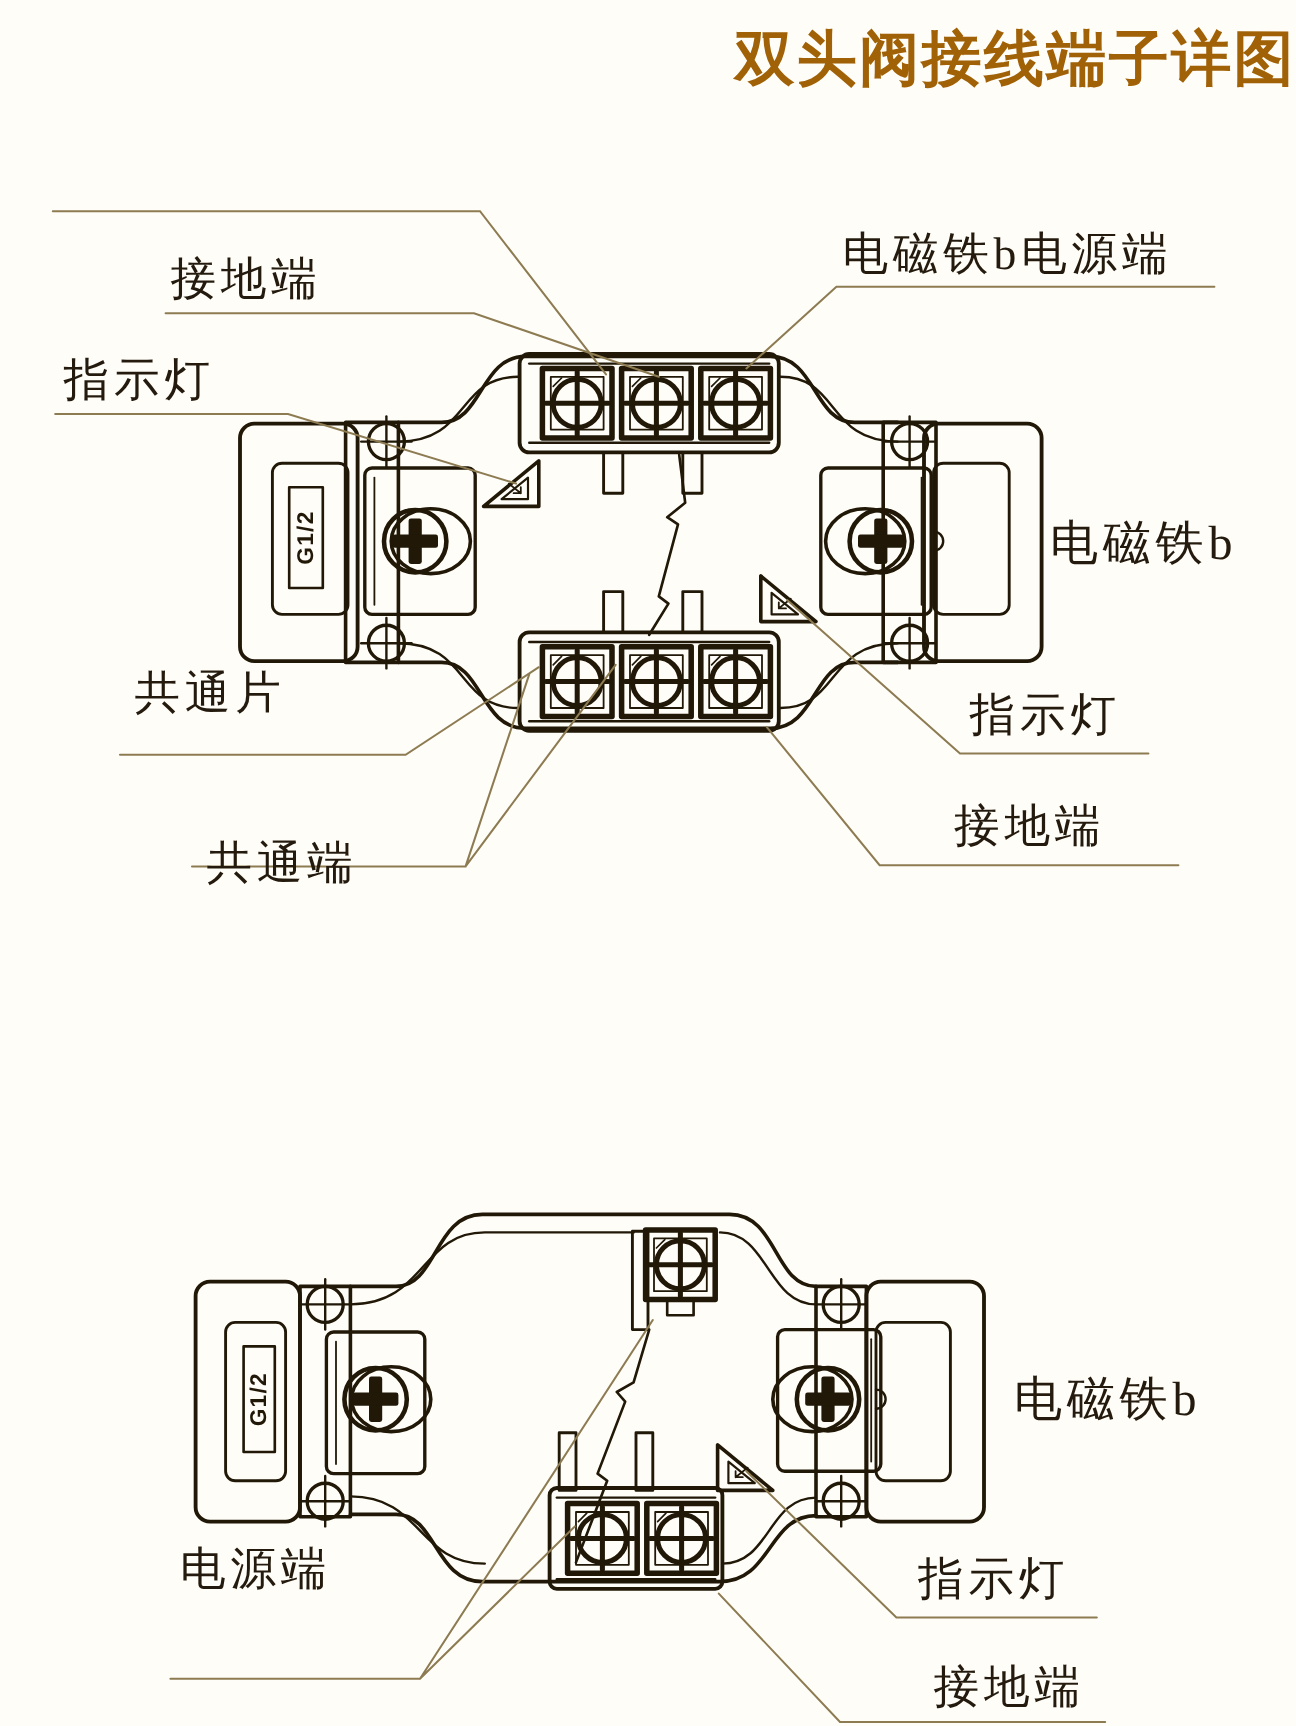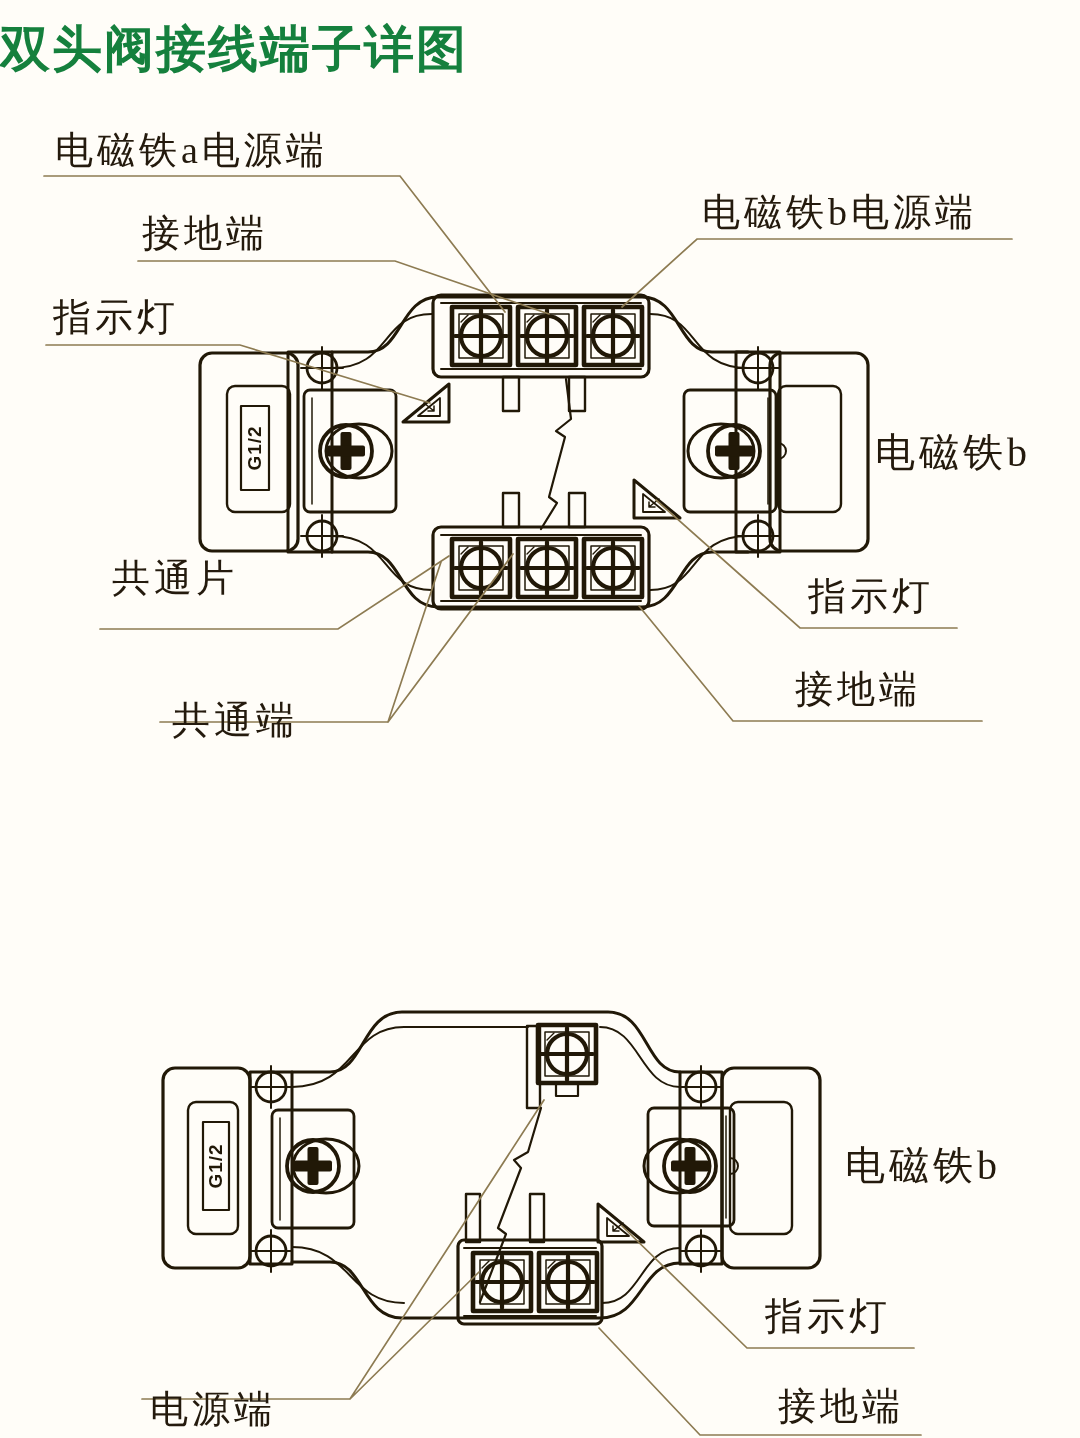--- a/index.html
+++ b/index.html
@@ -7,22 +7,22 @@
     width:1080px;height:1438px;position:relative;
     background:#fffdf8;
     font-family:"Liberation Serif", serif;
     overflow:hidden;
   }
   .stage{position:absolute;left:0;top:0;width:1080px;height:1438px;}
   svg{position:absolute;left:0;top:0;}
   .dk{stroke:#211807;fill:none;stroke-linejoin:round;stroke-linecap:round;}
   .ld{stroke:#8d7b52;fill:none;stroke-width:1.7;stroke-linecap:round;}
   .title{
-    position:absolute;left:0;width:1080px;text-align:left;
-    font-family:"Liberation Sans", sans-serif;font-weight:700;color:#15803d;
+    position:absolute;left:0;width:1080px;text-align:right;
+    font-family:"Liberation Sans", sans-serif;font-weight:700;color:#a16207;
     letter-spacing:2px;white-space:nowrap;
   }
   .t1{top:16px;font-size:50px;}
   .t2{top:886px;font-size:47px;}
   .lbl{
     position:absolute;white-space:nowrap;color:#241a0d;
     font-size:38px;letter-spacing:4px;line-height:1.1;
     font-family:"Liberation Serif", serif;
   }
   .lbl.big{font-size:40px;}
@@ -194,28 +194,27 @@
 
     <g>
       <path class="ld" d="M 142,1399 L 350,1399 L 544,1100 M 350,1399 L 479,1272"></path>
       <path class="ld" d="M 914,1348 L 747,1348 L 622,1226"></path>
       <path class="ld" d="M 921,1435 L 700,1435 L 599,1328"></path>
     </g>
   </svg>
 
   <div class="title t1">双头阀接线端子详图</div>
 
-  <div class="lbl" style="left:55px;top:130px;">电磁铁a电源端</div>
   <div class="lbl" style="left:142px;top:213px;">接地端</div>
   <div class="lbl" style="left:53px;top:297px;">指示灯</div>
   <div class="lbl" style="left:702px;top:192px;">电磁铁b电源端</div>
   <div class="lbl big" style="left:875px;top:431px;">电磁铁b</div>
   <div class="lbl" style="left:112px;top:558px;">共通片</div>
   <div class="lbl" style="left:172px;top:673px;margin-top:27px;">共通端</div>
   <div class="lbl" style="left:808px;top:576px;">指示灯</div>
   <div class="lbl" style="left:795px;top:669px;">接地端</div>
 
   <div class="lbl big" style="left:845px;top:1144px;">电磁铁b</div>
   <div class="lbl" style="left:765px;top:1296px;">指示灯</div>
-  <div class="lbl" style="left:150px;top:1389px;font-family:Liberation Serif, serif;">电源端</div>
+  <div class="lbl" style="left:150px;top:1288px;font-family:Liberation Serif, serif;">电源端</div>
   <div class="lbl" style="left:778px;top:1386px;">接地端</div>
 
 </div>
 
 </body></html>

